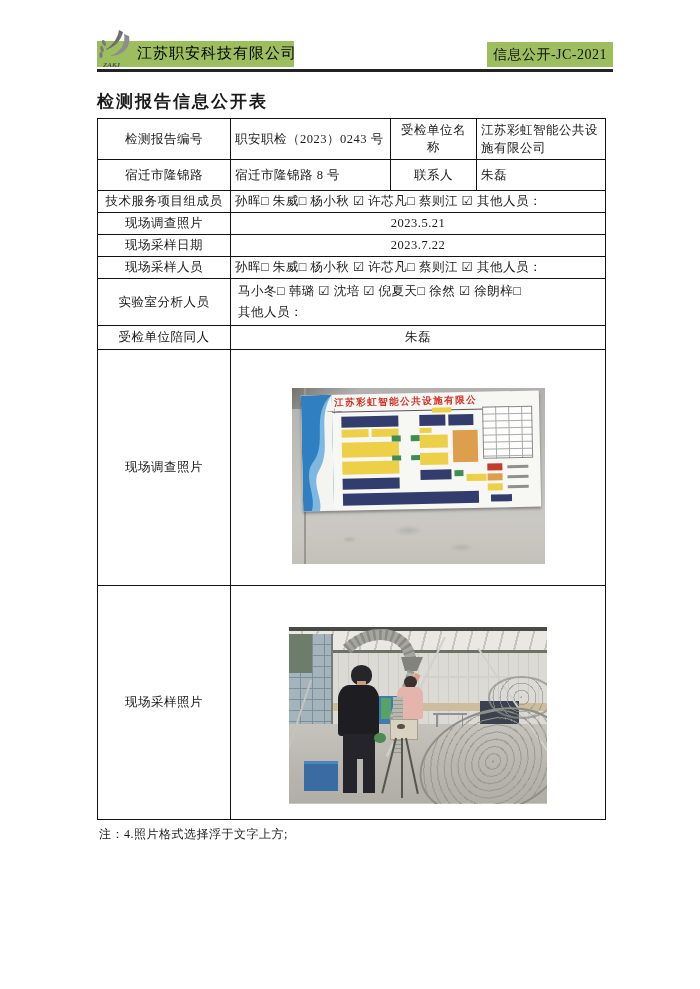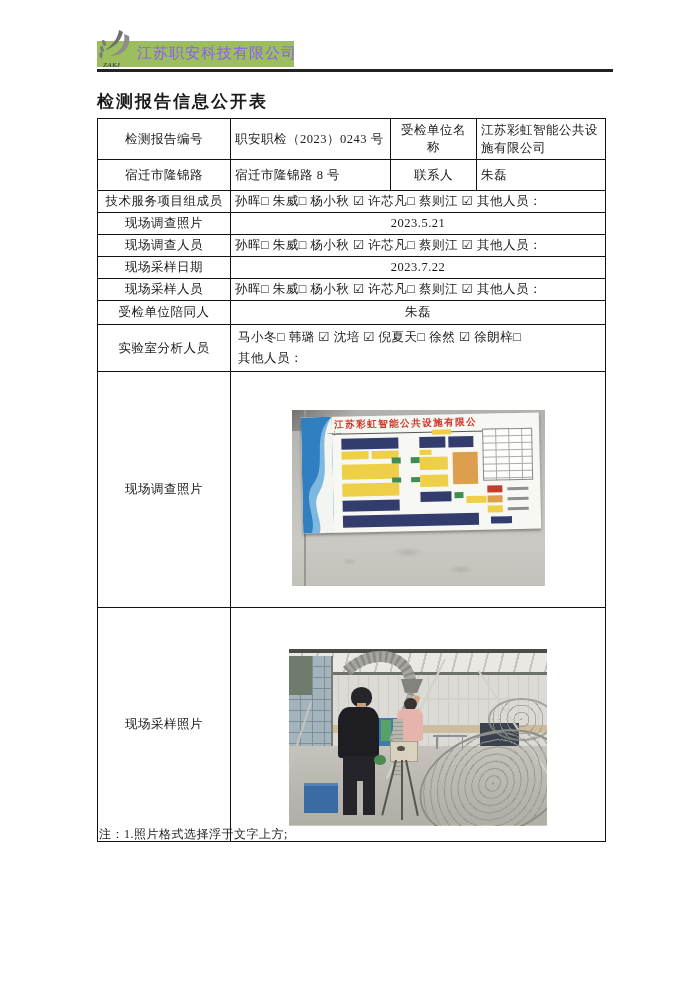--- a/index.html
+++ b/index.html
@@ -16,21 +16,21 @@
     border-bottom:3px solid #222; padding-bottom:2px;
   }
   .header-left { position:relative; display:flex; align-items:flex-end; }
   .hl-band {
     position:absolute; left:0; bottom:0; height:26px; width:197px;
     background:#9cbe5f; z-index:0;
   }
   .logo { position:relative; z-index:1; width:38px; height:40px; margin-bottom:-2px; }
   .company-name {
     position:relative; z-index:1; font-family:"Liberation Sans","DejaVu Sans",sans-serif;
-    font-size:15px; letter-spacing:1px; color:#8b5cf6; padding:4px 4px 4px 2px;
+    font-size:15px; letter-spacing:1px; color:#000000; padding:4px 4px 4px 2px;
   }
   .doc-code {
     background:#9cbe5f; font-size:14px; letter-spacing:0.5px;
     padding:4px 6px 3px 6px; color:#111;
   }
   
   .doc-title {
     position:absolute; left:97px; top:90px; width:516px; text-align:left;
     font-size:17px; font-weight:bold; letter-spacing:2px;
   }
@@ -123,20 +123,21 @@
       <svg class="logo" viewBox="0 0 38 40">
         <path d="M22 1 C21 9 16 16 8 21 C17 19 24 12 26 3 Z" fill="#6e6e6e"></path>
         <path d="M27 5 C29 14 24 23 13 27 C26 27 34 18 32 7 Z" fill="#8d8d8d"></path>
         <ellipse cx="7" cy="14" rx="1.6" ry="3.2" fill="#7a7a7a" transform="rotate(-25 7 14)"></ellipse>
         <ellipse cx="5" cy="20" rx="1.6" ry="3.2" fill="#7a7a7a" transform="rotate(-15 5 20)"></ellipse>
         <ellipse cx="4" cy="26" rx="1.6" ry="3" fill="#7a7a7a"></ellipse>
         <text x="6" y="38" font-size="7" font-style="italic" font-weight="bold" fill="#4a4a4a" font-family="Liberation Serif, DejaVu Serif, serif">ZAKJ</text>
       </svg>
       <span class="company-name">江苏职安科技有限公司</span>
     </div>
+    <span class="doc-code">信息公开-JC-2021</span>
   </div>
 
   <div class="doc-title">检测报告信息公开表</div>
 
   <table class="form">
     <colgroup>
         <col style="width:133px">
         <col style="width:160px">
         <col style="width:86px">
         <col style="width:129px">
@@ -156,41 +157,37 @@
       </tr>
       <tr style="height:21px">
         <td class="lbl">技术服务项目组成员</td>
         <td class="val" colspan="3">孙晖□ 朱威□ 杨小秋 ☑ 许芯凡□ 蔡则江 ☑ 其他人员：</td>
       </tr>
       <tr style="height:21px">
         <td class="lbl">现场调查照片</td>
         <td class="ctr" colspan="3">2023.5.21</td>
       </tr>
       <tr style="height:21px">
-        <td class="lbl">现场调查人员</td>
-        <td class="val" colspan="3">孙晖□ 朱威□ 杨小秋 ☑ 许芯凡□ 蔡则江 ☑ 其他人员：</td>
-      </tr>
-      <tr style="height:21px">
         <td class="lbl">现场采样日期</td>
         <td class="ctr" colspan="3">2023.7.22</td>
       </tr>
       <tr style="height:21px">
         <td class="lbl">现场采样人员</td>
         <td class="val" colspan="3">孙晖□ 朱威□ 杨小秋 ☑ 许芯凡□ 蔡则江 ☑ 其他人员：</td>
-      </tr>
-      <tr style="height:24px">
-        <td class="lbl">受检单位陪同人</td>
-        <td class="ctr" colspan="3">朱磊</td>
       </tr>
       <tr style="height:37px">
         <td class="lbl">实验室分析人员</td>
         <td class="val" colspan="3">
           <div class="two-line">马小冬□ 韩璐 ☑  沈培 ☑ 倪夏天□ 徐然 ☑ 徐朗梓□</div>
           <div class="two-line">其他人员：</div>
         </td>
+      </tr>
+      <tr style="height:24px">
+        <td class="lbl">受检单位陪同人</td>
+        <td class="ctr" colspan="3">朱磊</td>
       </tr>
 
       <tr style="height:236px">
         <td class="lbl">现场调查照片</td>
         <td class="photo-cell" colspan="3">
           <div class="photo1">
             <div class="p1-shadow-tl"></div>
             <div class="p1-groove"></div>
             <div class="board">
               <svg style="position:absolute;left:0;top:0;width:13%;height:100%" viewBox="0 0 30 120" preserveAspectRatio="none">
@@ -293,16 +290,16 @@
             <div class="tri-leg" style="left:41%;top:63%;height:32%;transform:rotate(14deg);transform-origin:top"></div>
             <div class="tri-leg" style="left:45%;top:63%;height:32%;transform:rotate(-12deg);transform-origin:top"></div>
             <div class="tri-leg" style="left:43.5%;top:63%;height:34%"></div>
             <div class="p2-bluebox"></div>
           </div>
         </td>
       </tr>
     </tbody>
   </table>
 
-  <div class="note">注：1.照片格式选择浮于文字上方;</div>
+  <div class="note">注：4.照片格式选择浮于文字上方;</div>
 
 
 </div>
 
 </body></html>

